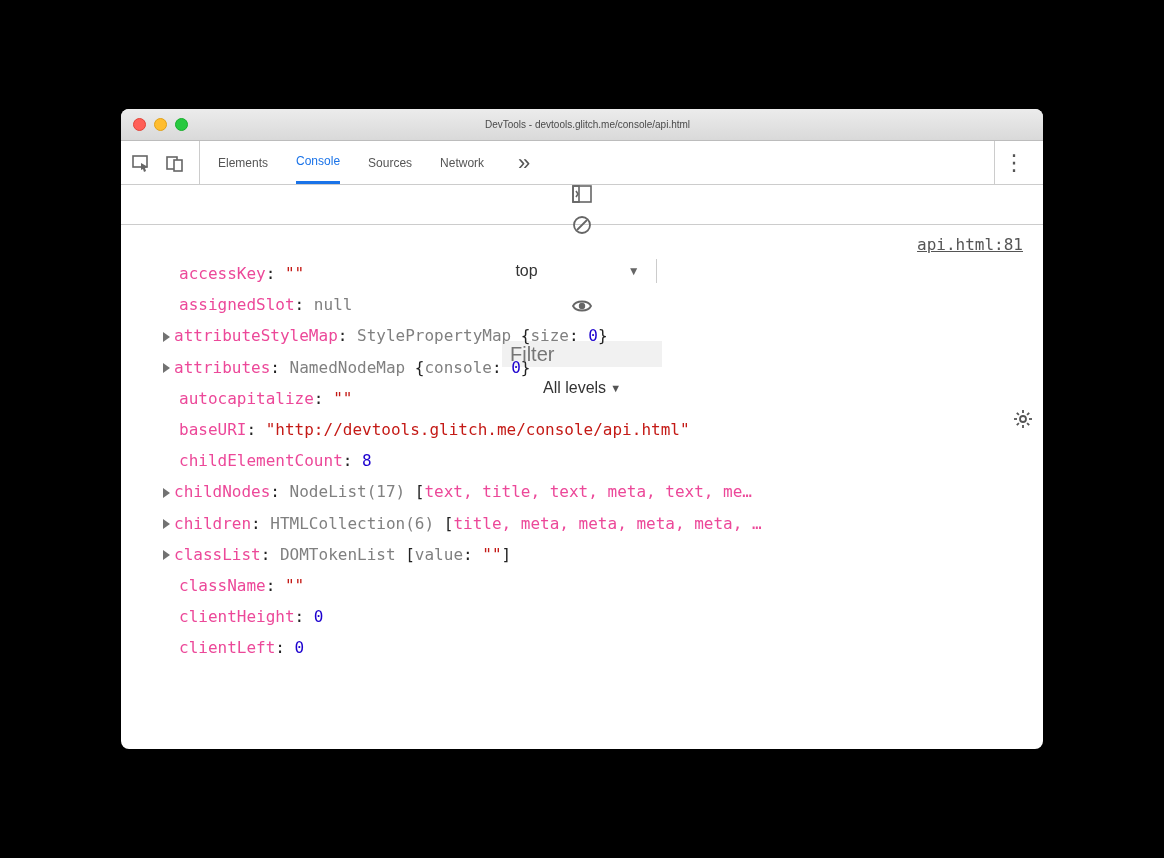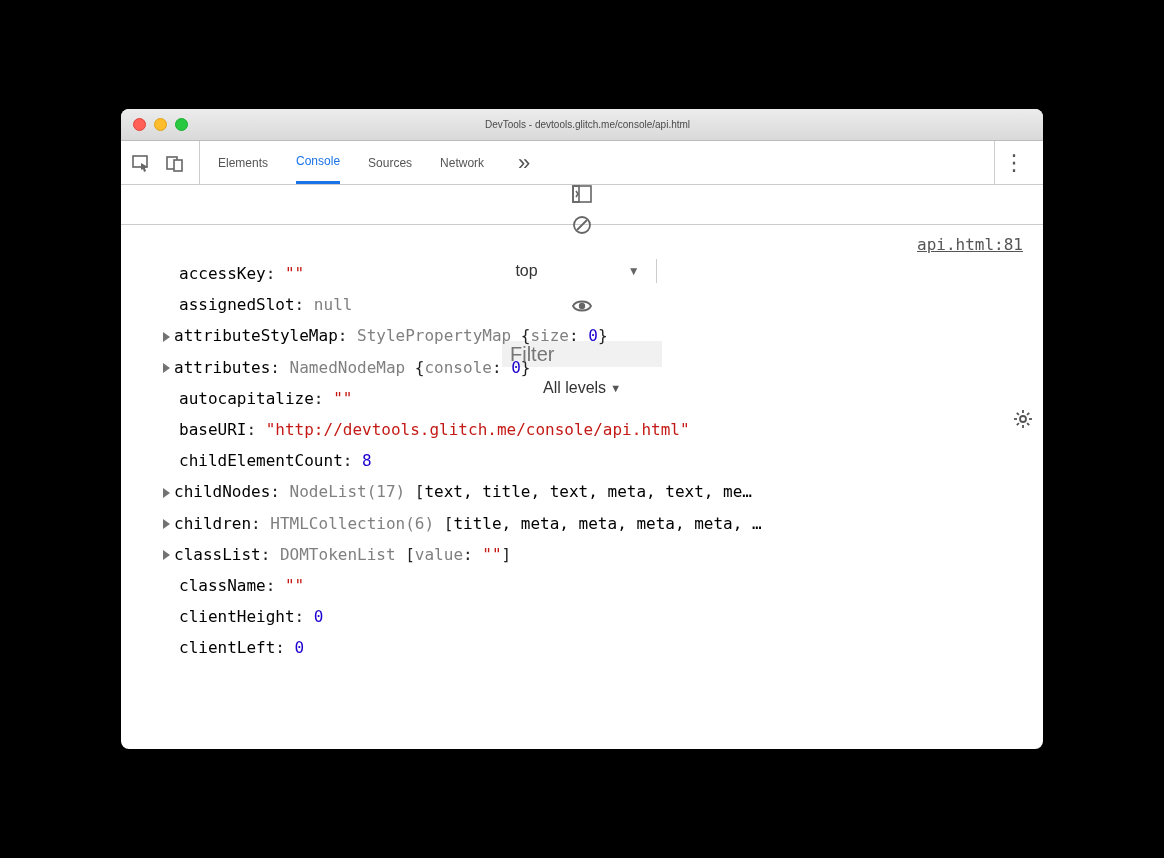--- a/index.html
+++ b/index.html
@@ -81,21 +81,21 @@
   font-size: 16px; text-decoration: underline; color:#555;
   font-family: Menlo, Consolas, monospace;
 }
 .console-body { flex:1; overflow: hidden; padding: 0 16px 8px 16px; font-family: Menlo, Consolas, monospace; font-size: 16px; line-height: 1.95; }
 .row { white-space: nowrap; overflow: hidden; text-overflow: ellipsis; }
 .tri { display:inline-block; width: 0; height:0; vertical-align:middle; margin-right:4px;}
 .tri-down { border-left:5px solid transparent; border-right:5px solid transparent; border-top:7px solid #727272;}
 .tri-right { border-top:5px solid transparent; border-bottom:5px solid transparent; border-left:7px solid #727272;}
 .obj-name { color: #222; }
 .info-badge { display:inline-block; background:#cfe4ff; color:#4b78fb; border-radius:3px; width:16px; height:16px; font-size:12px; font-style:italic; text-align:center; line-height:16px; vertical-align:middle; margin-left:4px;}
-.prop { color: #000000; }
+.prop { color: #ec4899; }
 .val-str { color: #c41a16; }
 .val-null { color: #808080; }
 .val-num { color: #1c00cf; }
 .val-type { color: #808080; }
 .bracket { color: #222; }
 .indent1 { padding-left: 42px; }
 .indent1b { padding-left: 26px; }
 svg{display:block;}
 </style>
 </head>

